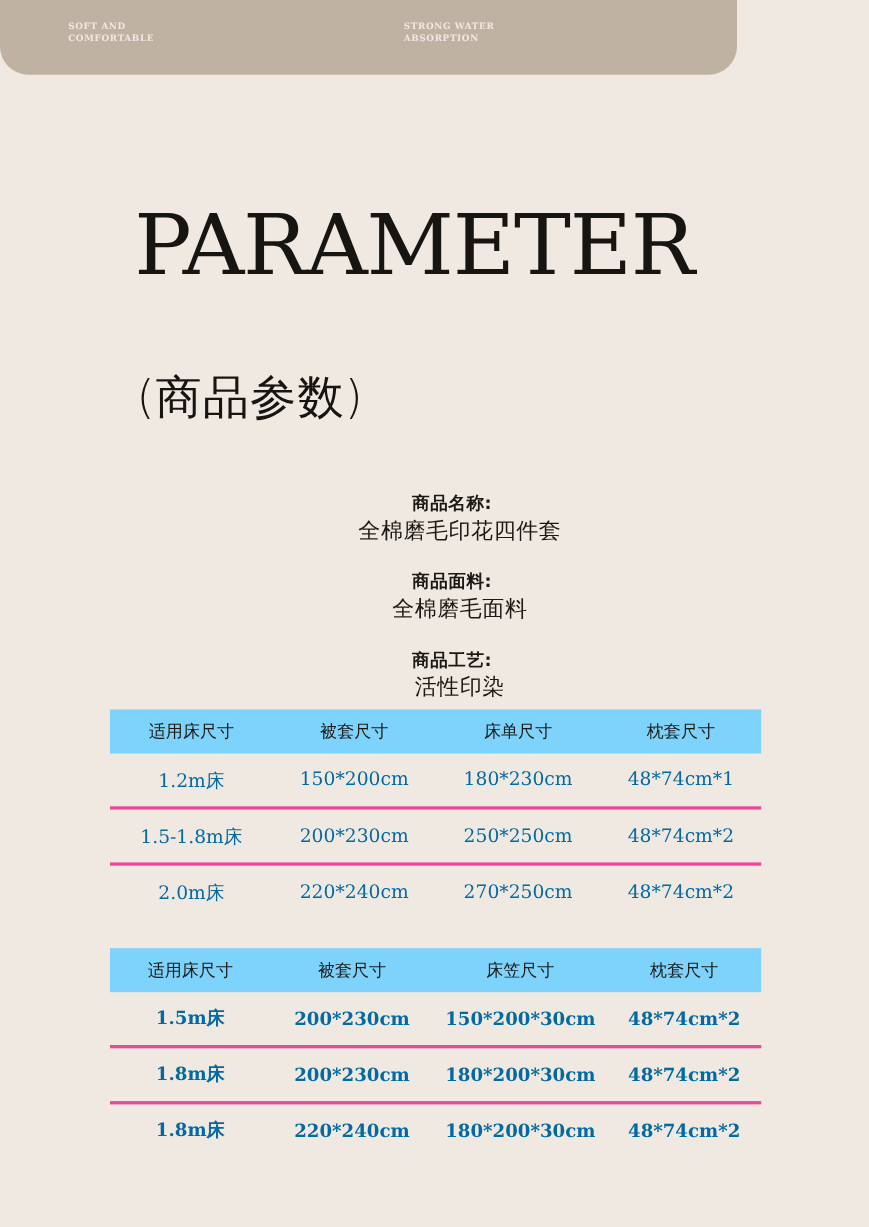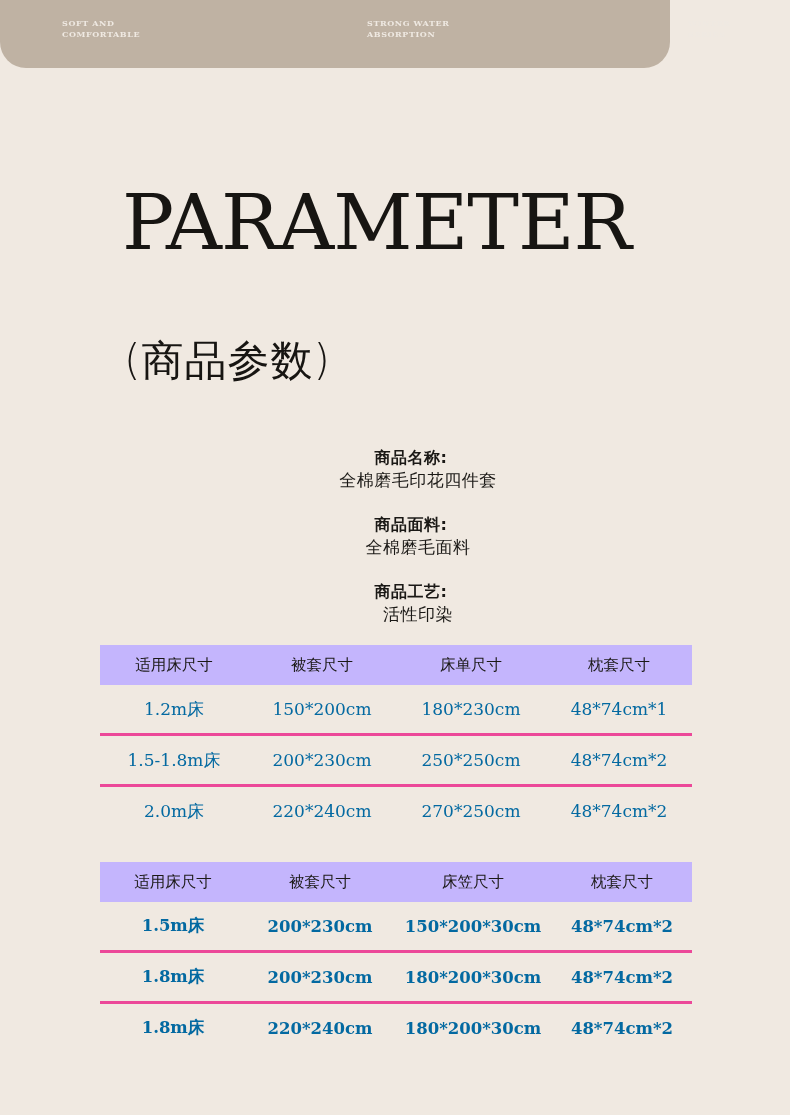--- a/index.html
+++ b/index.html
@@ -90,21 +90,21 @@
     flex-direction: column;
   }
   .spec-key {
     font-size: 16px;
     font-weight: bold;
     color: #1b1916;
     letter-spacing: 0.5px;
     white-space: nowrap;
   }
   .spec-val {
-    font-size: 17px;
+    font-size: 20px;
     font-weight: 400;
     color: #1b1916;
     margin-left: 14px;
     letter-spacing: 0.5px;
     white-space: nowrap;
   }
 
   
   .table {
     position: absolute;
@@ -114,21 +114,21 @@
   }
   .table-1 { top: 645px; }
   .table-2 { top: 862px; }
 
   .trow {
     display: flex;
     align-items: center;
     height: 48px;
   }
   .trow.head {
-    background: #c4b5fd;
+    background: #7dd3fc;
     height: 40px;
   }
   .trow.body + .trow.body {
     border-top: 3px solid #ec4899;
   }
   .tcell {
     text-align: center;
     font-size: 17px;
     color: #0369a1;
     white-space: nowrap;

